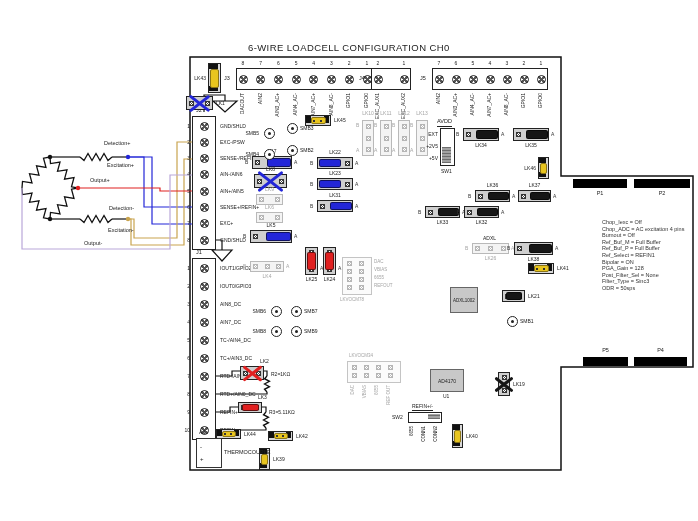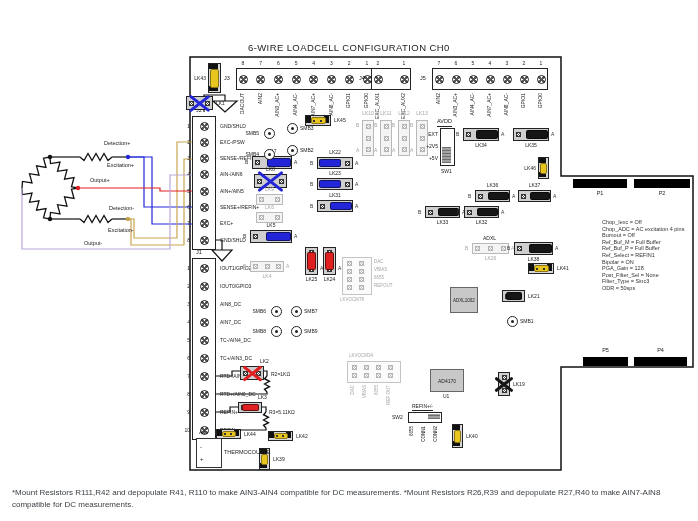--- a/index.html
+++ b/index.html
@@ -558,14 +558,13 @@
       <div class="abs lbl" style="left: 602px; top: 233.2px; font-size: 5.5px; color: rgb(51, 51, 51);">Burnout = Off</div>
       <div class="abs lbl" style="left: 602px; top: 239.8px; font-size: 5.5px; color: rgb(51, 51, 51);">Ref_Buf_M = Full Buffer</div>
       <div class="abs lbl" style="left: 602px; top: 246.4px; font-size: 5.5px; color: rgb(51, 51, 51);">Ref_Buf_P = Full Buffer</div>
       <div class="abs lbl" style="left: 602px; top: 253px; font-size: 5.5px; color: rgb(51, 51, 51);">Ref_Select = REFIN1</div>
       <div class="abs lbl" style="left: 602px; top: 259.6px; font-size: 5.5px; color: rgb(51, 51, 51);">Bipolar = ON</div>
       <div class="abs lbl" style="left: 602px; top: 266.2px; font-size: 5.5px; color: rgb(51, 51, 51);">PGA_Gain = 128</div>
       <div class="abs lbl" style="left: 602px; top: 272.8px; font-size: 5.5px; color: rgb(51, 51, 51);">Post_Filter_Sel = None</div>
       <div class="abs lbl" style="left: 602px; top: 279.4px; font-size: 5.5px; color: rgb(51, 51, 51);">Filter_Type = Sinc3</div>
       <div class="abs lbl" style="left: 602px; top: 286px; font-size: 5.5px; color: rgb(51, 51, 51);">ODR = 50sps</div>
     </div>
-  <div class="abs footnote" style="left:12px;top:487px;width:678px;">*Mount Resistors R111,R42 and depopulate R41, R110 to make AIN3-AIN4 compatible for DC measurements. *Mount Resistors R26,R39 and depopulate R27,R40 to make AIN7-AIN8 compatible for DC measurements.</div>
 </div>
 
 </body></html>

